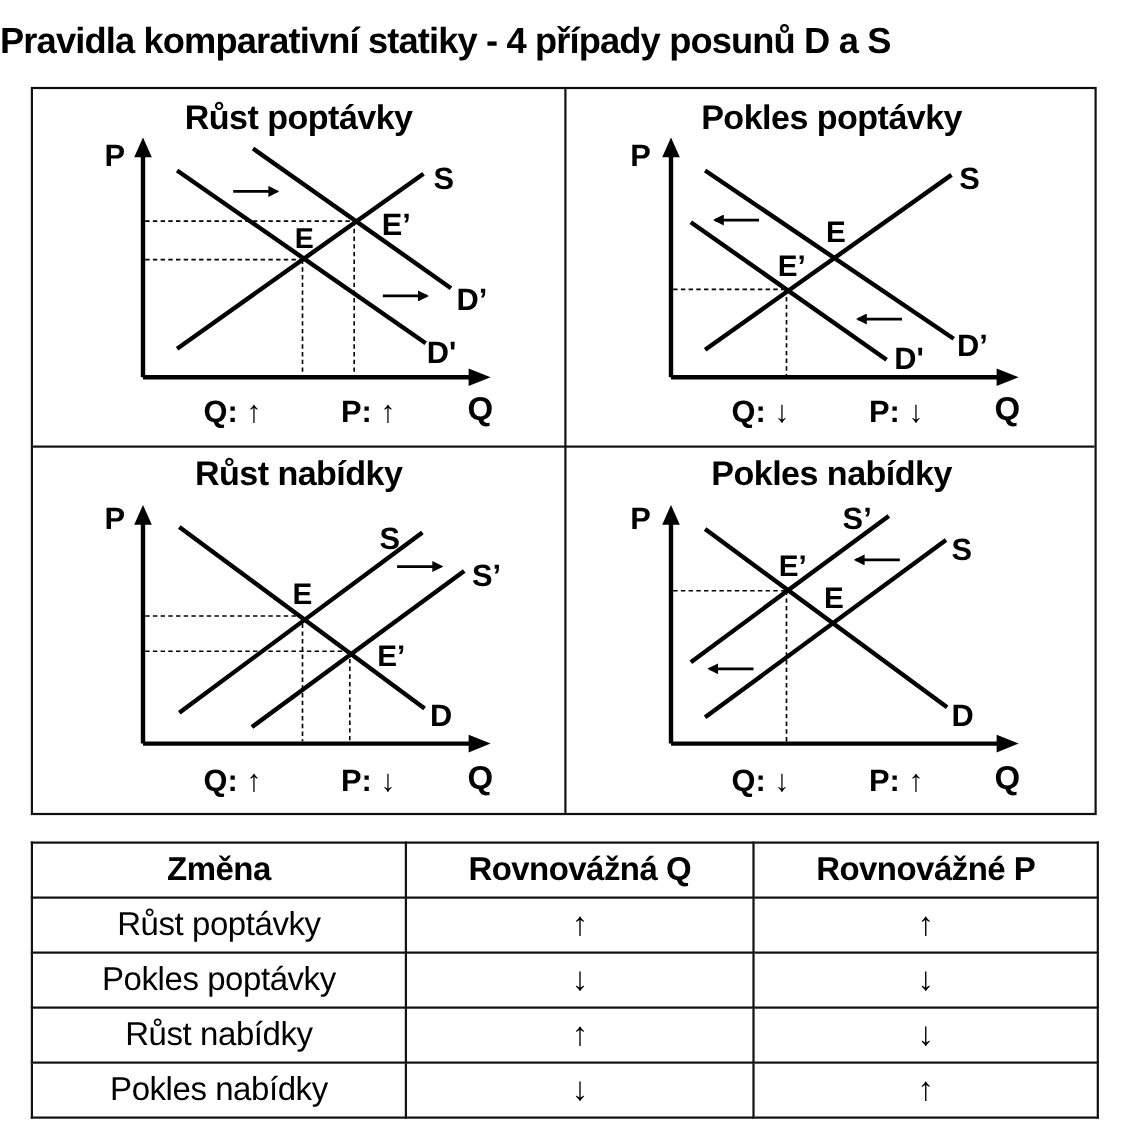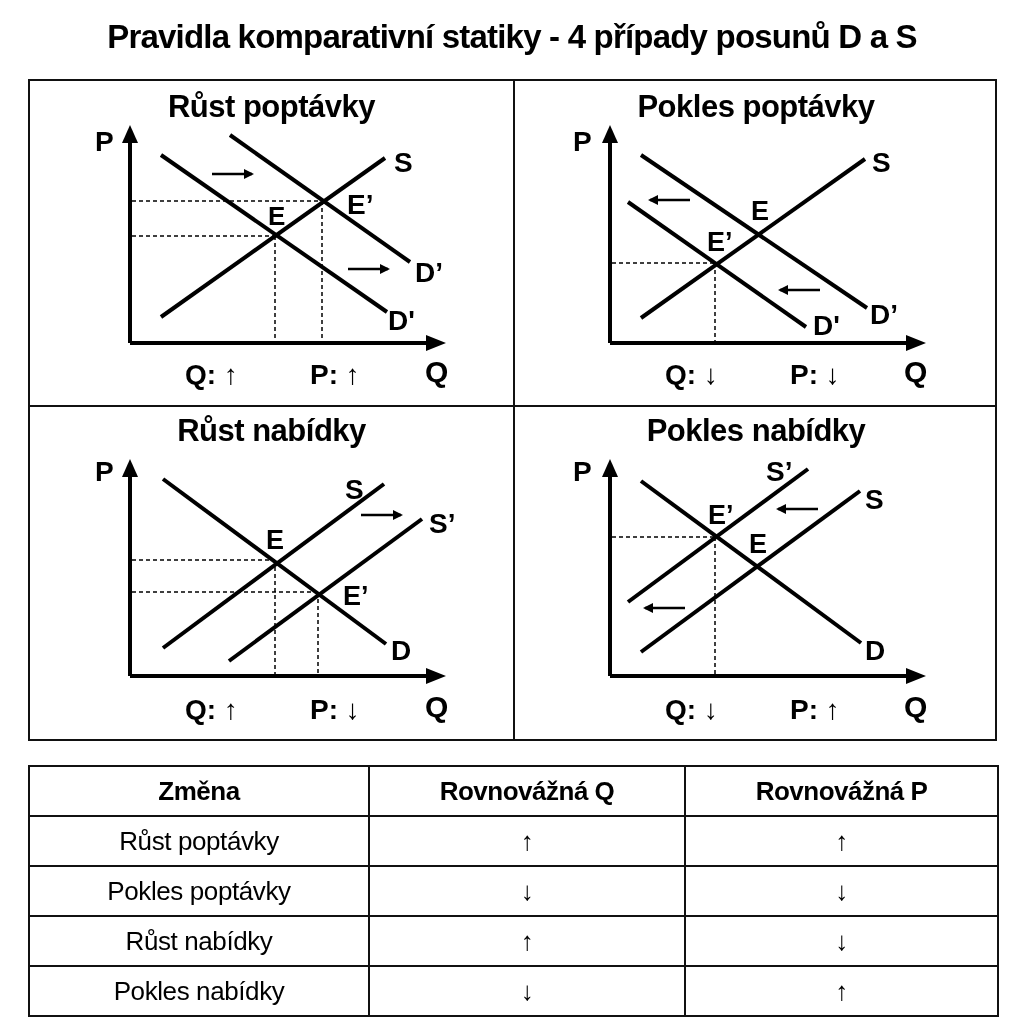--- a/index.html
+++ b/index.html
@@ -1,31 +1,31 @@
 <!DOCTYPE html>
 <html><head>
 <meta charset="utf-8">
 <style>
   html, body { margin:0; padding:0; background:#ffffff; }
   body { width:1024px; height:1024px; position:relative; overflow:hidden;
          font-family:"Liberation Sans", "DejaVu Sans", sans-serif; color:#000; }
-  .title { position:absolute; left:0; top:18px; width:1024px; text-align:center;
+  .title { position:absolute; left:0; top:18px; width:1024px; text-align:left;
            font-size:33px; font-weight:bold; letter-spacing:-0.8px; }
   .grid { position:absolute; left:28px; top:79px; width:969px; height:662px;
           box-sizing:border-box; border:2px solid #111; }
   .panel { position:absolute; box-sizing:border-box; }
   .vdiv { position:absolute; left:483px; top:0; width:2px; height:100%; background:#111; }
   .hdiv { position:absolute; left:0; top:324px; width:100%; height:2px; background:#111; }
   .panel-title { position:absolute; left:0; width:100%; text-align:center; font-weight:bold;
                  font-size:31px; letter-spacing:-0.5px; }
   svg text { font-family:"Liberation Sans", "DejaVu Sans", sans-serif; font-weight:bold; }
   table.summary { position:absolute; left:28px; top:765px; width:969px; height:249px;
                   border-collapse:collapse; table-layout:fixed; }
   table.summary td, table.summary th { border:2px solid #111; text-align:center;
-                  padding:0; font-size:26px; }
+                  padding:0; font-size:30px; }
   table.summary th { font-weight:bold; letter-spacing:-0.5px; }
   table.summary td { font-weight:normal; letter-spacing:-0.4px; }
   .arrow-cell { font-size:32px; }
 </style>
 </head>
 <body>
 
 <div class="title">Pravidla komparativní statiky - 4 případy posunů D a S</div>
 
 <div class="grid">
@@ -169,21 +169,21 @@
 <table class="summary">
   <colgroup>
       <col style="width:340px">
       <col style="width:316px">
       <col style="width:313px">
     </colgroup>
   <tbody>
       <tr style="height:50px;">
     <th>Změna</th>
     <th>Rovnovážná Q</th>
-    <th>Rovnovážná P</th>
+    <th>Rovnovážné P</th>
   </tr>
   <tr style="height:50px;">
     <td>Růst poptávky</td>
     <td class="arrow-cell">↑</td>
     <td class="arrow-cell">↑</td>
   </tr>
   <tr style="height:50px;">
     <td>Pokles poptávky</td>
     <td class="arrow-cell">↓</td>
     <td class="arrow-cell">↓</td>

